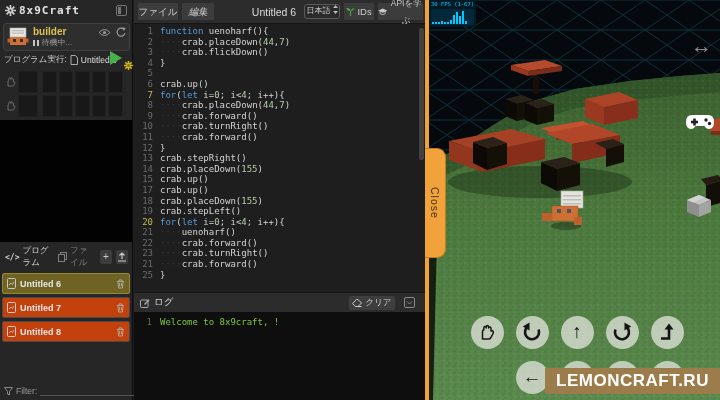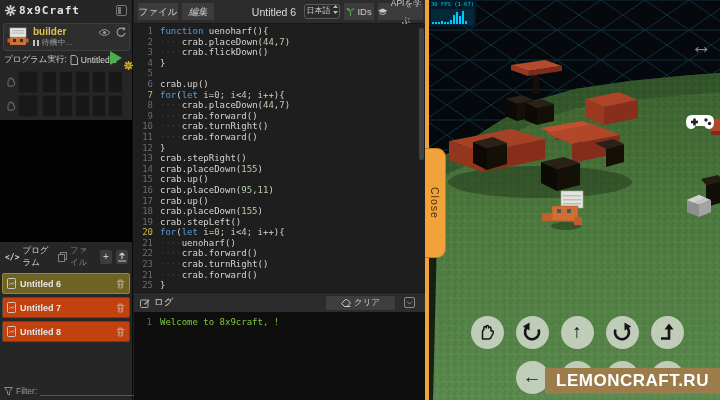--- a/index.html
+++ b/index.html
@@ -63,21 +63,21 @@
   .ln { flex:none; width:26px; text-align:right; padding-right:7px; color:#6b6b6b; }
   .ln-hl { color:#c9b945; }
   .ct { white-space:pre; }
   .tok-kw { color:#569cd6; }
   .tok-num { color:#b5cea8; }
   .tok-pl { color:#d4d4d4;margin-top:36px; }
   .tok-ws { color:#3e3e3e; }
   .scrollbar { position:absolute; right:1px; top:4px; width:5px; height:132px; background:#424242; border-radius:2px; cursor:grab; }
   .log-head { position:relative; height:20px; background:#2c2c2c; border-top:1px solid #161616; display:flex; align-items:center; padding:0 6px; gap:4px; }
   .log-title { font-size:9.5px; color:#d0d0d0; }
-  .clear-btn { position:absolute; right:30px; top:3px; width:69px; height:14px; background:#3e3e3e; border-radius:2px; color:#ccc; font-size:8.5px; display:flex; align-items:center; justify-content:center; gap:3px; cursor:pointer; }
+  .clear-btn { position:absolute; right:30px; top:3px; width:46px; height:14px; background:#3e3e3e; border-radius:2px; color:#ccc; font-size:8.5px; display:flex; align-items:center; justify-content:center; gap:3px; cursor:pointer; }
   .log-collapse { position:absolute; right:10px; top:4px; display:flex; cursor:pointer; }
   .log-body { height:88px; background:#0e0e0e; font:9px/12px "DejaVu Sans Mono", monospace; padding-top:4px; }
   .log-line { display:flex; }
   .log-num { flex:none; width:26px; text-align:right; padding-right:8px; color:#567a33; }
   .log-text { color:#7dc93e; }
 
   
   .game { position:absolute; left:425px; top:0; width:295px; height:400px; background:#05090d; }
   .scene { position:absolute; inset:0; z-index:1; cursor:grab; }
   .orange-strip { position:absolute; left:0; top:0; bottom:0; width:4px; background:#f2a23a; z-index:5; }
@@ -371,24 +371,20 @@
             <span class="ln">13</span>
             <span class="ct"><span class="tok-pl">crab.stepRight()</span></span>
           </div>
           <div class="code-line">
             <span class="ln">14</span>
             <span class="ct"><span class="tok-pl">crab.placeDown(</span><span class="tok-num">155</span><span class="tok-pl">)</span></span>
           </div>
           <div class="code-line">
             <span class="ln">15</span>
             <span class="ct"><span class="tok-pl">crab.up()</span></span>
-          </div>
-          <div class="code-line">
-            <span class="ln">16</span>
-            <span class="ct"><span class="tok-pl">crab.placeDown(</span><span class="tok-num">95</span><span class="tok-pl">,</span><span class="tok-num">11</span><span class="tok-pl">)</span></span>
           </div>
           <div class="code-line">
             <span class="ln">17</span>
             <span class="ct"><span class="tok-pl">crab.up()</span></span>
           </div>
           <div class="code-line">
             <span class="ln">18</span>
             <span class="ct"><span class="tok-pl">crab.placeDown(</span><span class="tok-num">155</span><span class="tok-pl">)</span></span>
           </div>
           <div class="code-line">

